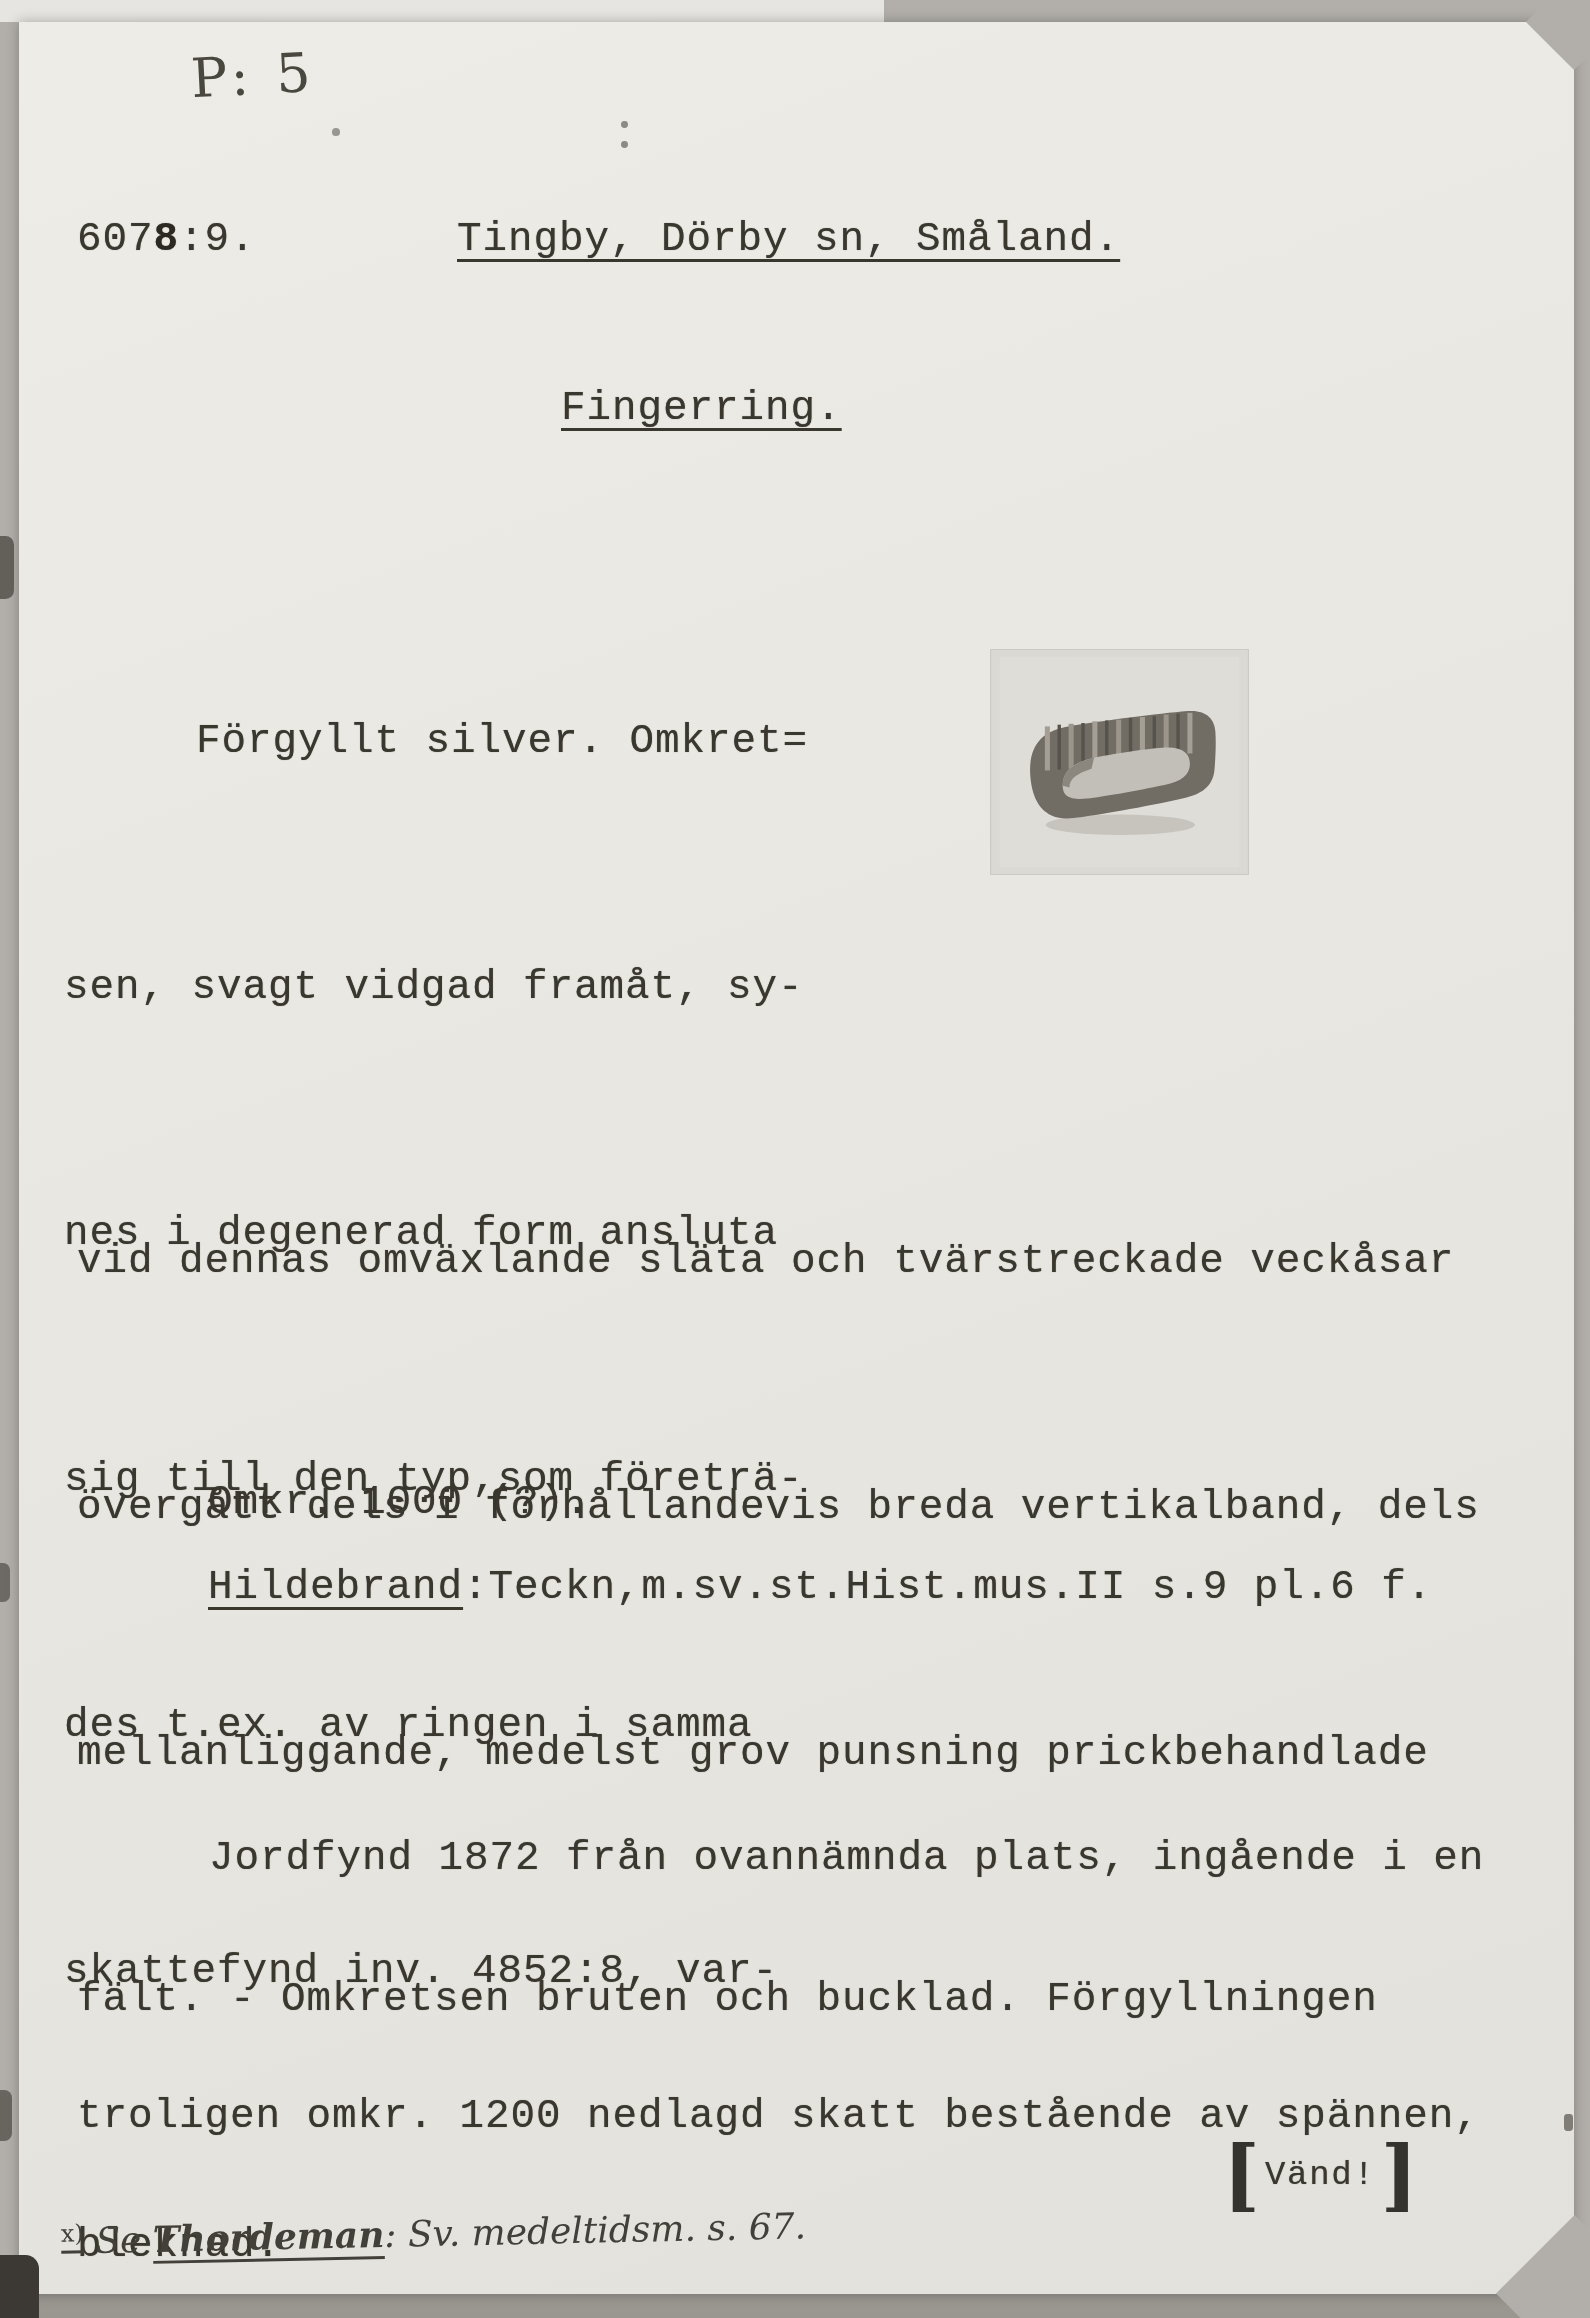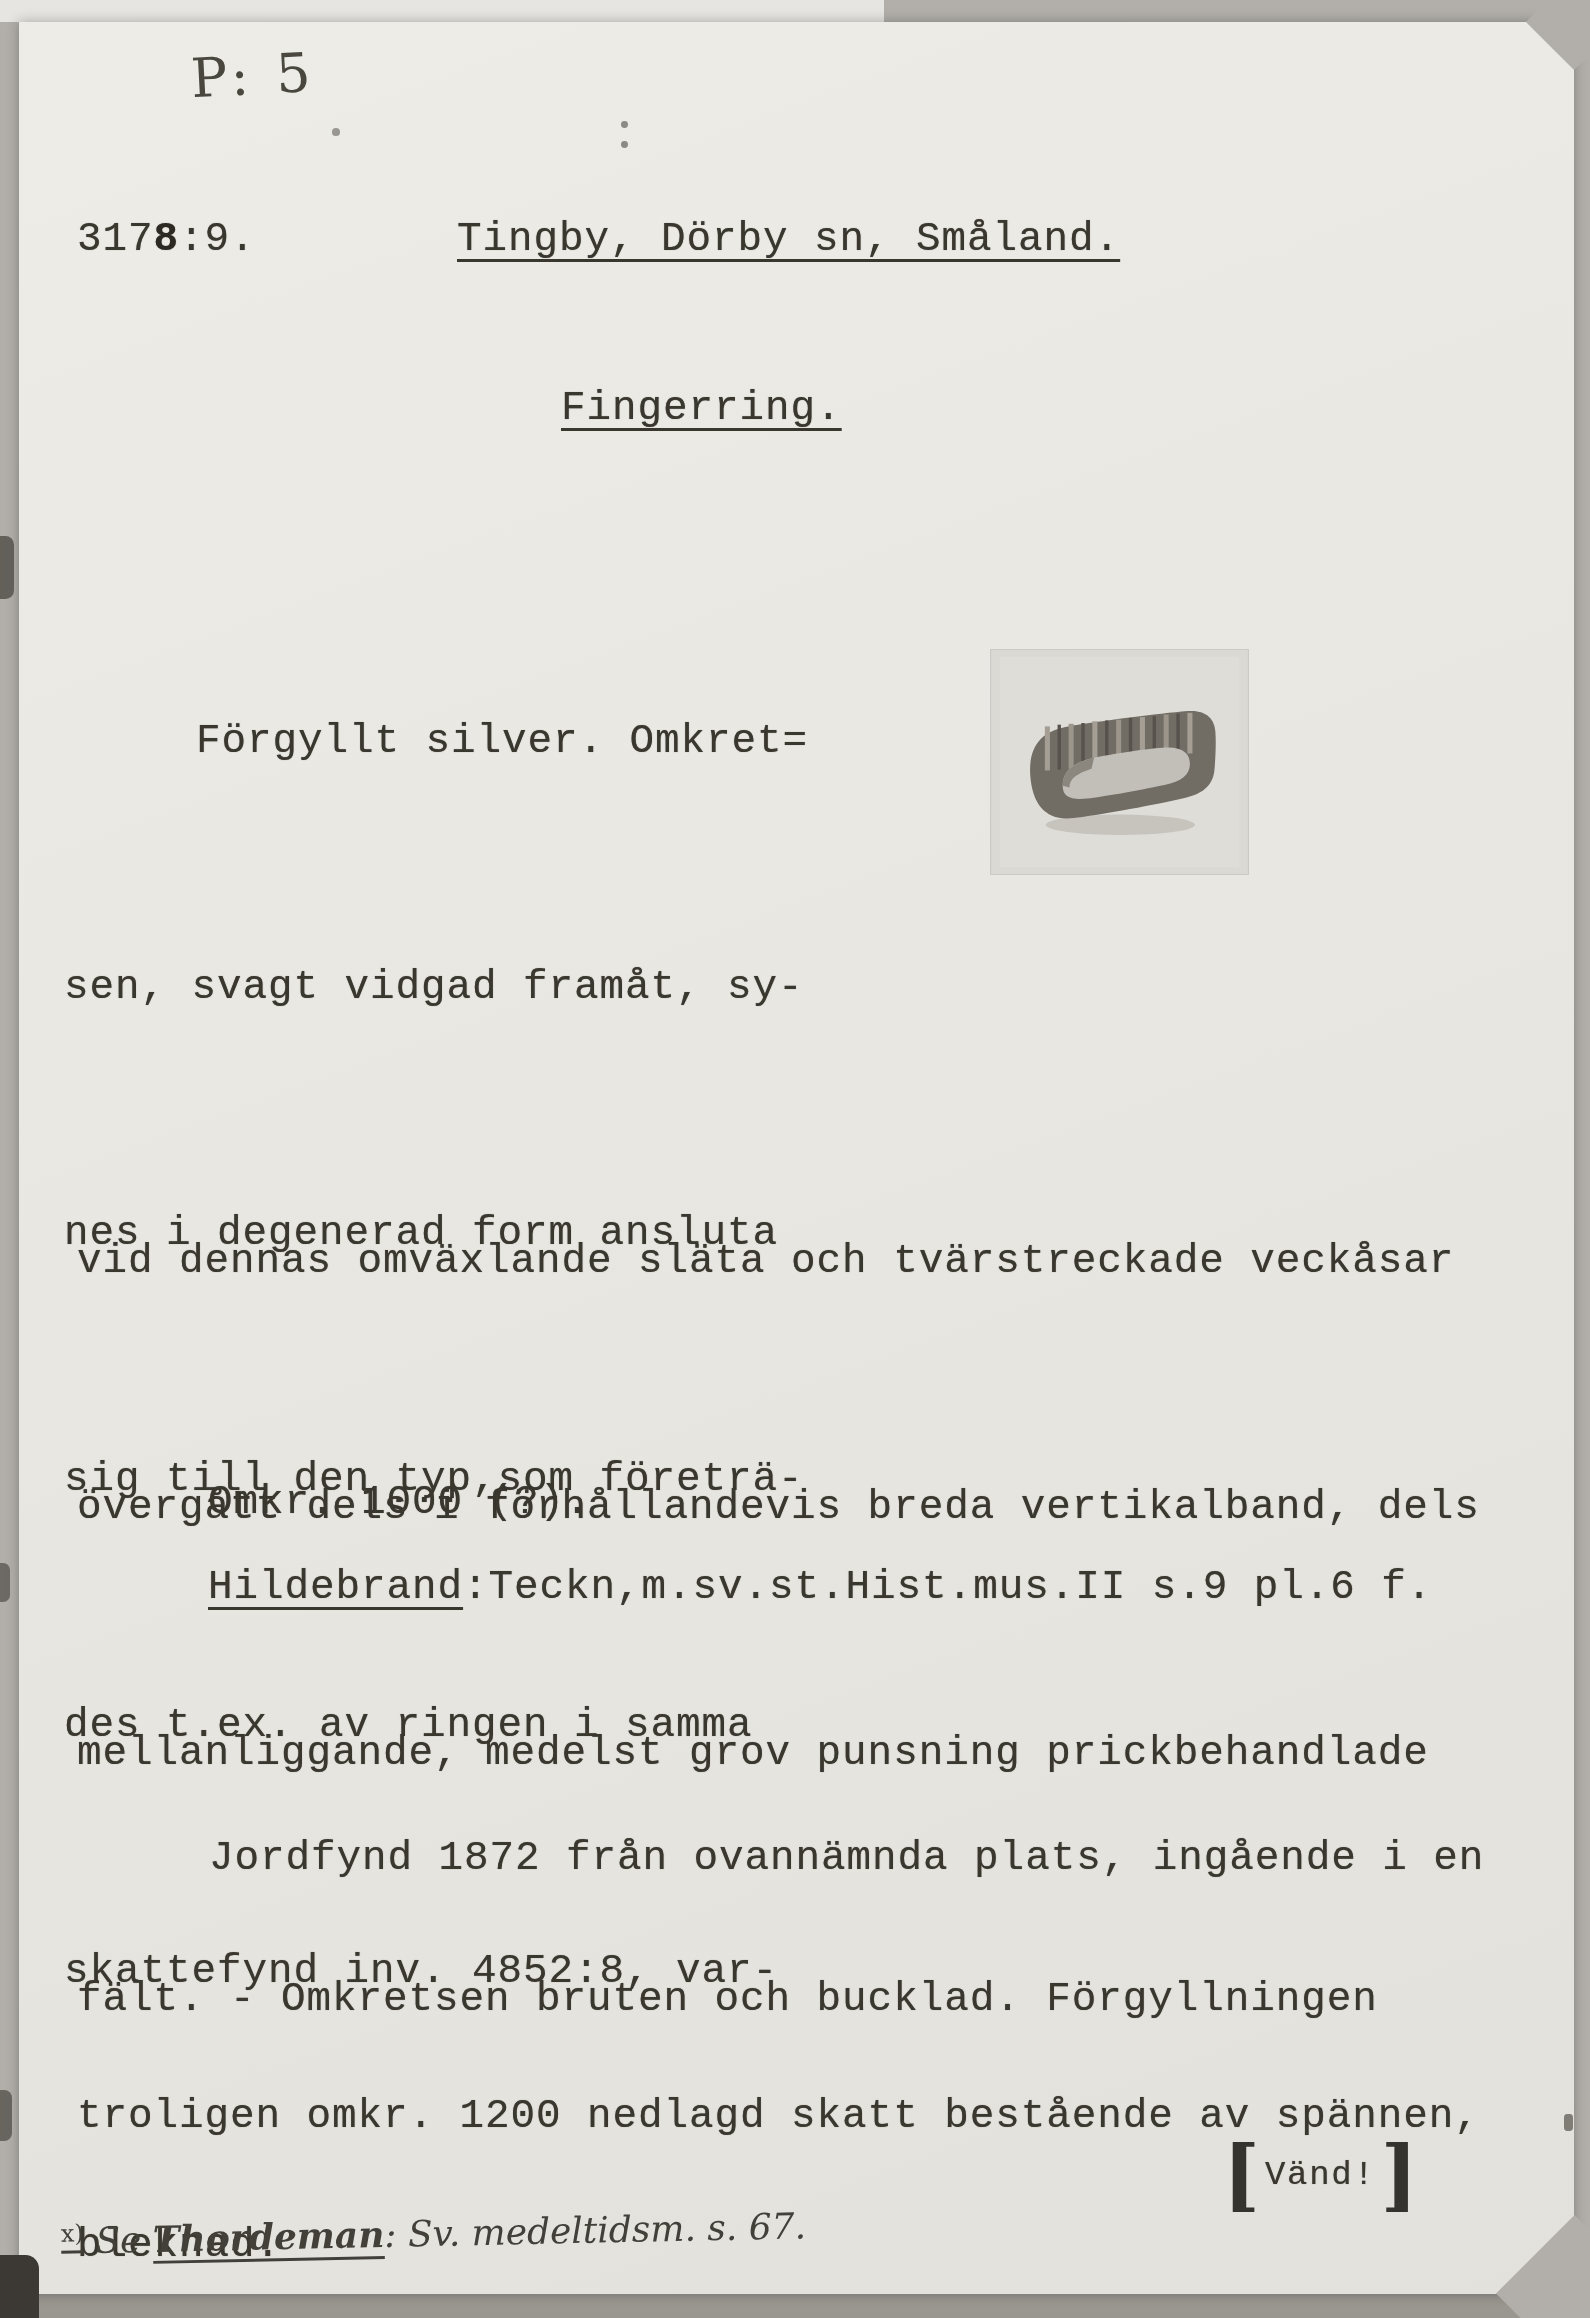--- a/index.html
+++ b/index.html
@@ -80,21 +80,21 @@
   <div class="layer">
 
     <div class="pencil-note hand">P: 5</div>
 
     <span class="speck" style="left:332px; top:128px; width:7.7px; height:7.7px;"></span>
     <span class="colon-mark">
         <i></i>
         <i></i>
       </span>
 
-    <div class="typed one-line" style="left:77px; top:215px;"><span>317</span><span class="bold8">8</span><span>:9.</span></div>
+    <div class="typed one-line" style="left:77px; top:215px;"><span>607</span><span class="bold8">8</span><span>:9.</span></div>
 
     <div class="typed one-line u" style="left:457px; top:215px;">Tingby, Dörby sn, Småland.</div>
 
     <div class="typed one-line u" style="left:561px; top:384px;">Fingerring.</div>
 
 
     <div class="typed" style="left:64px; top:536px; width:867px;">
       <div class="indent">Förgyllt silver. Omkret=</div>
       <div>sen, svagt vidgad framåt, sy-</div>
       <div>nes i degenerad form ansluta</div>

